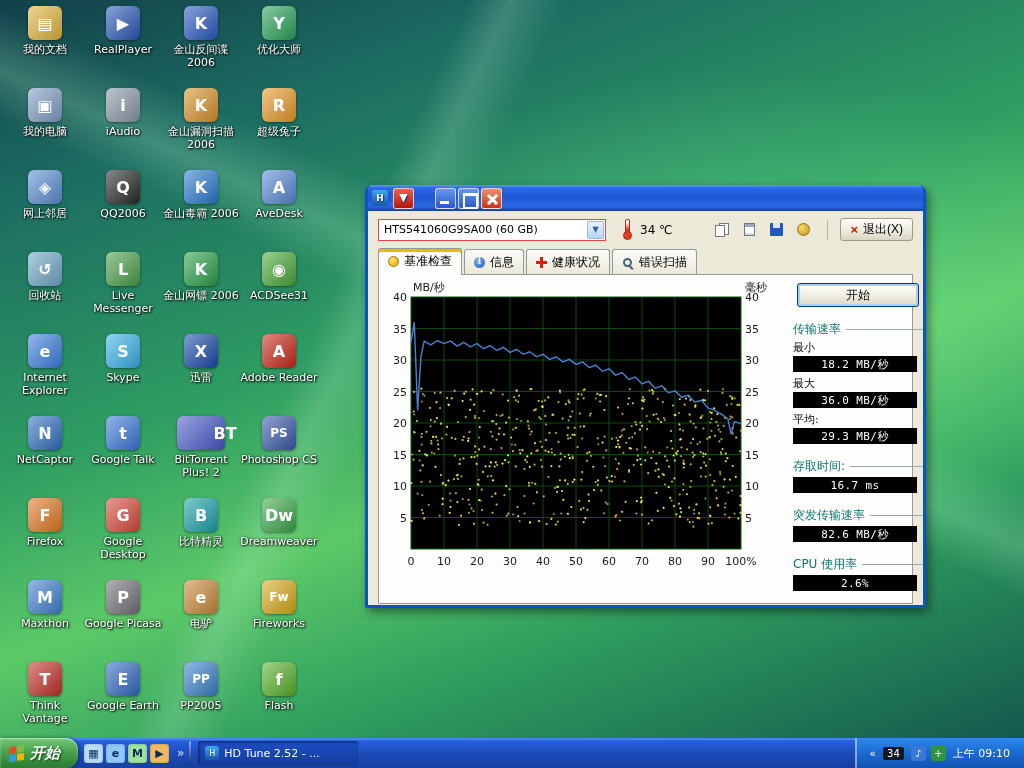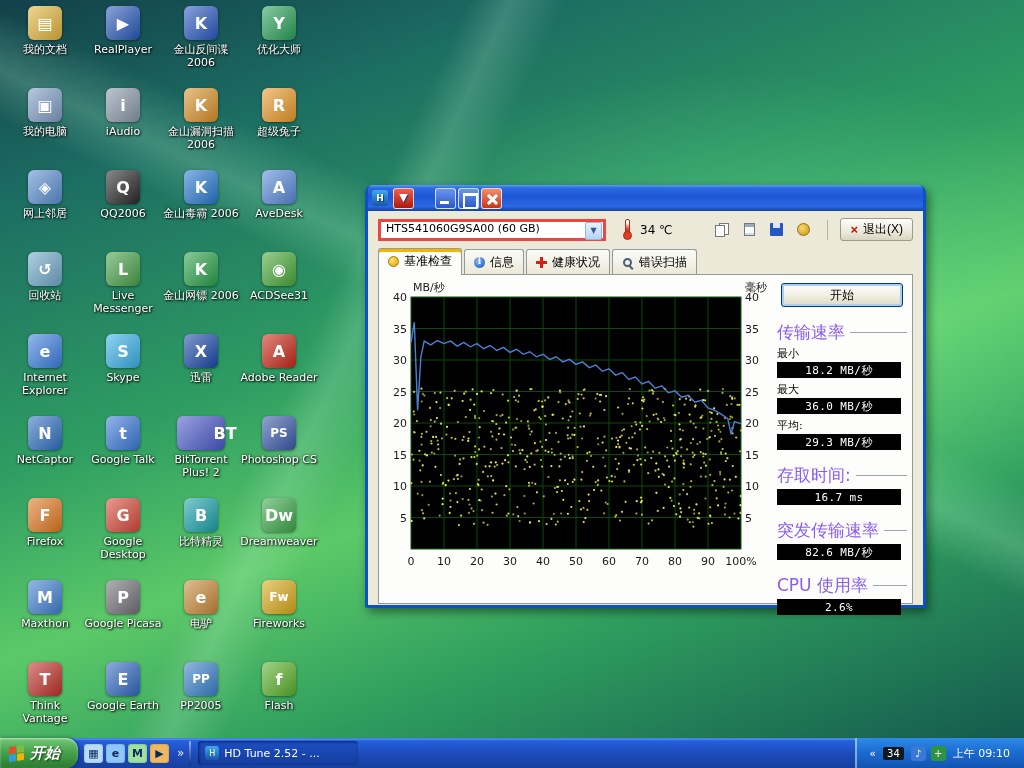--- a/index.html
+++ b/index.html
@@ -41,21 +41,21 @@
   .wb-dl::after { content:"▼"; position:absolute; left:0; right:0; top:2px; text-align:center; font-size:11px; color:#fff; }
   .wb-min,.wb-max { background:linear-gradient(#6a96f0,#2a58c8); }
   .wb-min::after { content:""; position:absolute; left:4px; bottom:4px; width:9px; height:3px; background:#fff; }
   .wb-max::after { content:""; position:absolute; left:4px; top:4px; width:11px; height:11px; border:2px solid #fff; border-top-width:3px; }
   .wb-close { background:linear-gradient(#ef9070,#c83415); }
   .wb-close::before,.wb-close::after { content:""; position:absolute; left:9px; top:4px; width:3px; height:13px; background:#fff; border-radius:1px; }
   .wb-close::before { transform:rotate(45deg); } .wb-close::after { transform:rotate(-45deg); }
   .winbtns { display:flex; gap:2px; }
   
   .toolbar-row { display:flex; align-items:center; gap:8px; padding:7px 10px 5px; }
-  .combo { width:228px; height:22px; background:#fff; border:3px solid #ef4444; display:flex; align-items:flex-start; font-size:11px; cursor:pointer; }
+  .combo { width:228px; height:22px; background:#fff; border:1px solid #ef4444; display:flex; align-items:center; font-size:11px; cursor:pointer; }
   .combo-text { flex:1; padding:0 5px; white-space:nowrap; overflow:hidden; }
   .combo-arrow { width:17px; height:18px; margin-right:1px; border:1px solid #9ab8d8; border-radius:2px;
     background:linear-gradient(#eaf3fe,#b4d4f4); display:flex; align-items:center; justify-content:center;
     font-size:8px; color:#36589c; }
   .thermo { width:10px; height:21px; position:relative; margin-left:8px; }
   .thermo::before { content:""; position:absolute; left:3px; top:0; width:3px; height:14px; background:linear-gradient(#fff 20%,#e43b22 65%); border:1px solid #a03020; border-radius:2px; }
   .thermo::after { content:""; position:absolute; left:1px; bottom:0; width:7px; height:7px; background:#e43b22; border:1px solid #a03020; border-radius:50%; }
   .temp-text { font-size:12px; color:#000; }
   .tb-btns { display:flex; gap:3px; margin-left:auto; }
   .tb-btn { width:24px; height:22px; border:1px solid transparent; border-radius:2px; display:flex; align-items:center; justify-content:center; cursor:pointer; }
@@ -80,28 +80,28 @@
   .ti-info { width:11px; height:11px; border-radius:50%; background:radial-gradient(circle at 35% 35%, #7cb4f4, #1c54b4); position:relative; }
   .ti-info::after { content:"i"; position:absolute; left:0; right:0; top:-1px; text-align:center; color:#fff; font-size:9px; font-weight:bold; font-family:"DejaVu Serif",serif; }
   .ti-health { width:11px; height:11px; position:relative; }
   .ti-health::before { content:""; position:absolute; left:4px; top:0; width:3px; height:11px; background:#d42010; }
   .ti-health::after { content:""; position:absolute; left:0; top:4px; width:11px; height:3px; background:#d42010; }
   .ti-scan { width:12px; height:12px; position:relative; }
   .ti-scan::before { content:""; position:absolute; left:1px; top:1px; width:5px; height:5px; border:2px solid #4a6078; border-radius:50%; }
   .ti-scan::after { content:""; position:absolute; left:8px; top:8px; width:5px; height:2px; background:#4a6078; transform:rotate(45deg); transform-origin:0 0; }
   
   .tabpanel { margin:0 10px 9px; background:#fdfdfc; border:1px solid #919b9c; height:330px; padding:6px 5px 4px 4px;
-    display:flex; gap:4px; position:relative; z-index:1; }
+    display:flex; gap:20px; position:relative; z-index:1; }
   .chart-wrap { flex:none; }
   
   .rightcol { width:130px; flex:none; padding-top:2px; font-size:11px; color:#000; }
   .start-btn { display:block; width:122px; height:24px; margin:0 0 14px 4px; font-size:12px; font-family:inherit; color:#000;
     background:linear-gradient(#fefefe,#f0eee0 55%,#ddd8c4); border:1px solid #003c74; border-radius:3px;
     box-shadow:inset 0 0 0 2px #a8cef4; cursor:pointer; }
-  .gtitle { display:flex; align-items:center; color:#8b5cf6; font-size:17px; margin:2px 0 2px; white-space:nowrap; }
+  .gtitle { display:flex; align-items:center; color:#0f766e; font-size:12px; margin:2px 0 2px; white-space:nowrap; }
   .gtitle::after { content:""; flex:1; height:1px; background:#9aa8aa; margin-left:5px; }
   .vlabel { margin:2px 0 1px; }
   .vbox { width:124px; height:16px; background:#000; color:#fff; font-family:"DejaVu Sans Mono",monospace; font-size:11px;
     display:flex; align-items:center; justify-content:center; margin-bottom:4px; letter-spacing:.4px; }
   .gsp { height:8px; }
   
   .taskbar { position:absolute; left:0; bottom:0; width:1024px; height:30px; display:flex; align-items:center;
     background:linear-gradient(#3a74e8 0%, #4f93ee 4%, #2660dd 9%, #1c4ab8 55%, #17409e 100%); z-index:5; }
   .start-button { height:30px; display:flex; align-items:center; gap:6px; padding:0 18px 0 9px; cursor:pointer;
     border-radius:0 12px 12px 0; background:linear-gradient(#74c878 0%, #48a44c 45%, #2e7e34 95%);

